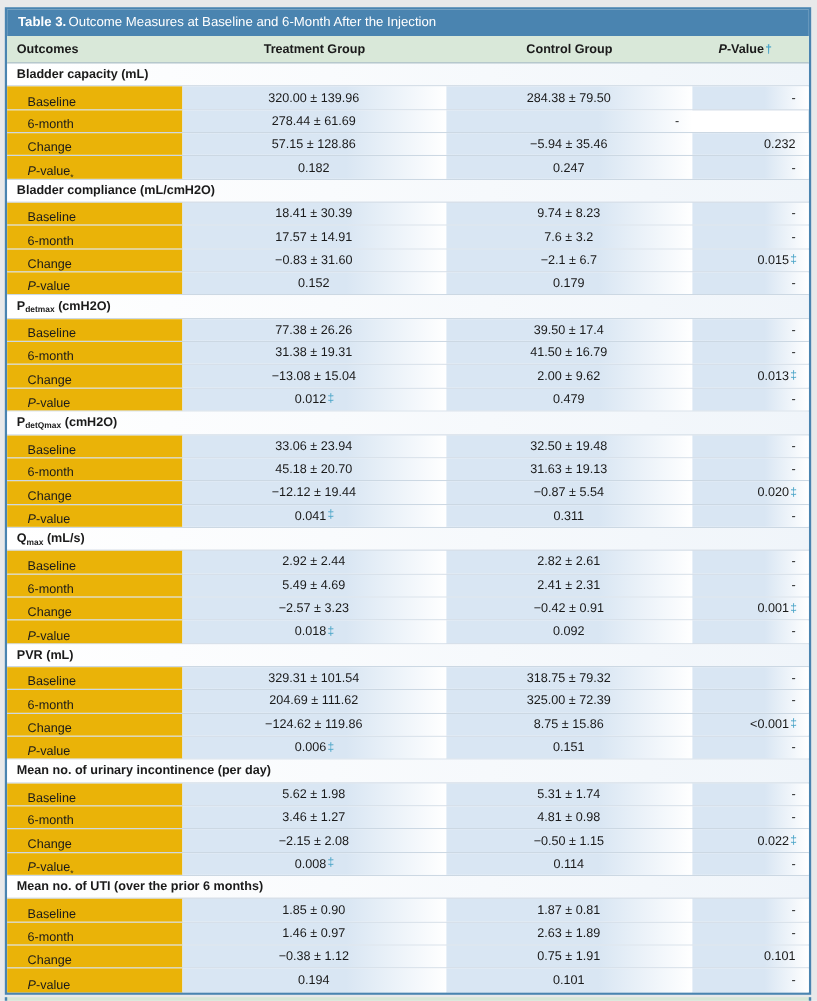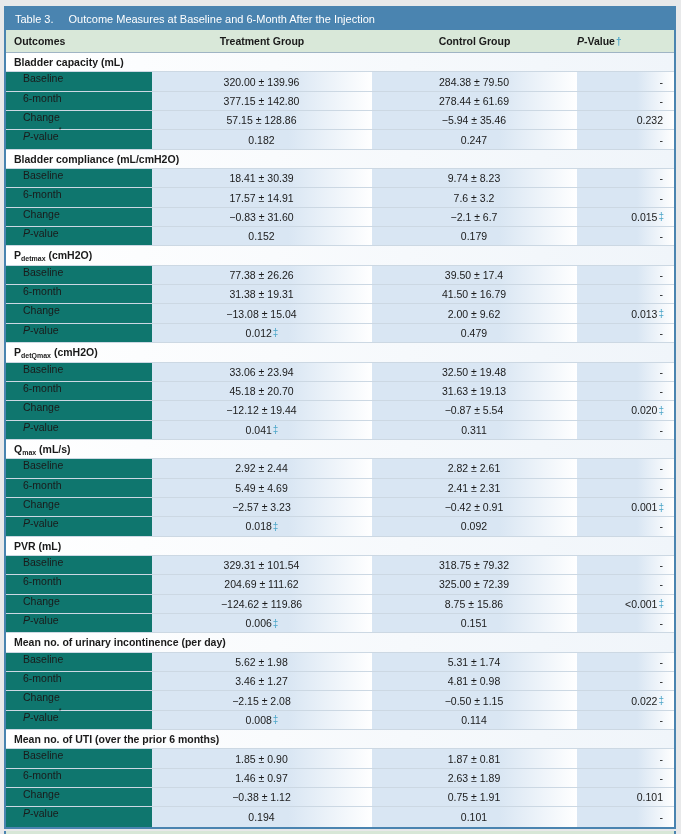--- a/index.html
+++ b/index.html
@@ -23,52 +23,52 @@
   .table-card{
     position:absolute;left:4px;top:6px;width:672px;
     border:2px solid var(--blue);
     background:#ffffff;
   }
   .title-bar{
     height:22px;background:var(--blue);color:#ffffff;
     font-size:11px;line-height:22px;padding-left:9px;
     white-space:nowrap;
   }
-  .title-bar .bold{font-weight:normal;margin-right:15px;}
+  .title-bar .bold{font-weight:bold;margin-right:2px;}
   .grid{
     display:grid;
     grid-template-columns:146px 220px 205px 97px;
     align-items:center;
   }
   .header-row{
     height:23px;background:var(--green);
     font-weight:bold;font-size:10.5px;
     border-bottom:1px solid #9fb4c4;
   }
   .pad-l{padding-left:8px;}
   .center{text-align:center;}
-  .right{text-align:left;padding-right:9px;}
+  .right{text-align:center;padding-right:9px;}
   .tbody{width:100%;}
   .row{
     height:19.35px;
     border-bottom:1px solid var(--row-line);
     font-size:10.5px;
   }
   .row:last-child{border-bottom:none;}
   .section-row{
     display:block;
     line-height:18.35px;
     padding-left:8px;
     background:linear-gradient(to right,#ffffff 0%,#f0f5fa 100%);
     white-space:nowrap;
     font-weight:bold;
   }
   .data-row .label-cell{
-    padding-left:17px;background:#0f766e;height:100%;
-    display:flex;align-items:flex-start;white-space:nowrap;
+    padding-left:17px;background:#eab308;height:100%;
+    display:flex;align-items:flex-end;white-space:nowrap;
   }
   .value-cell{
     height:100%;
     background:linear-gradient(to right,var(--cell-blue) 0%,var(--cell-blue) 62%,#ffffff 100%);
     display:flex;align-items:center;
     white-space:nowrap;
   }
   .value-cell.center{justify-content:center;}
   .value-cell.right{justify-content:flex-end;padding-right:10px;}
   .it{font-style:italic;}
@@ -121,24 +121,20 @@
             <span class="mark"></span>
     </div>
   </div>
         <div class="row grid data-row">
     <div class="label-cell">
       <span class="it"></span>
             <span>6-month</span>
             <sup></sup>
     </div>
     <div class="value-cell center">
-      <span>377.15 ± 142.80</span>
-            <span class="mark"></span>
-    </div>
-    <div class="value-cell center">
       <span>278.44 ± 61.69</span>
             <span class="mark"></span>
     </div>
     <div class="value-cell right">
       <span>-</span>
             <span class="mark"></span>
     </div>
   </div>
         <div class="row grid data-row">
     <div class="label-cell">

